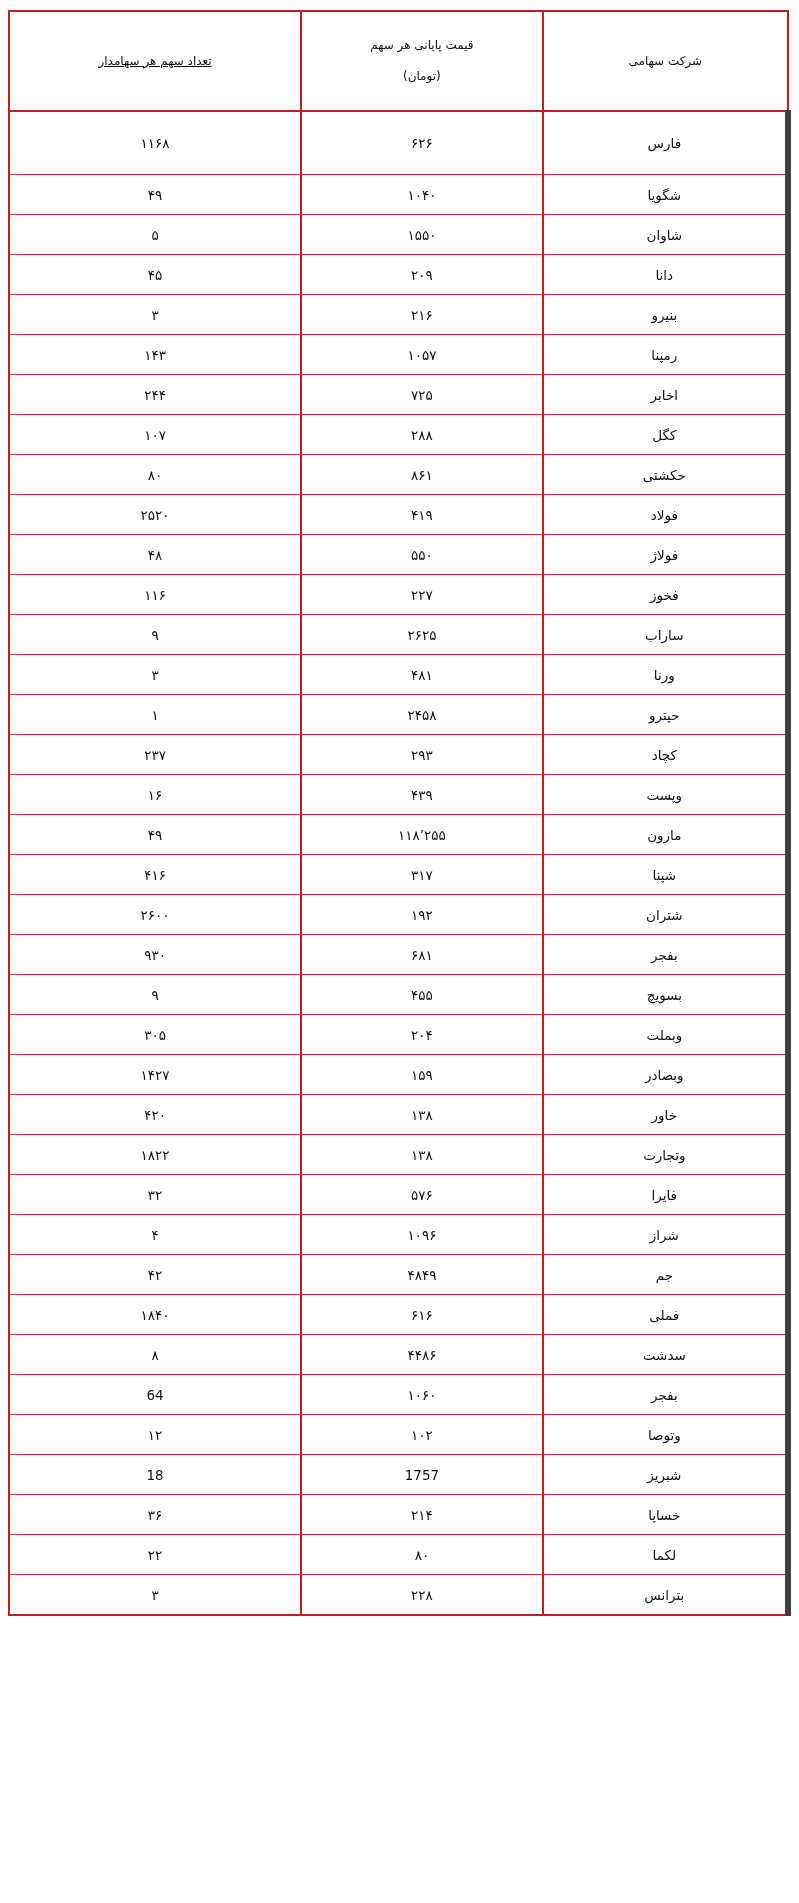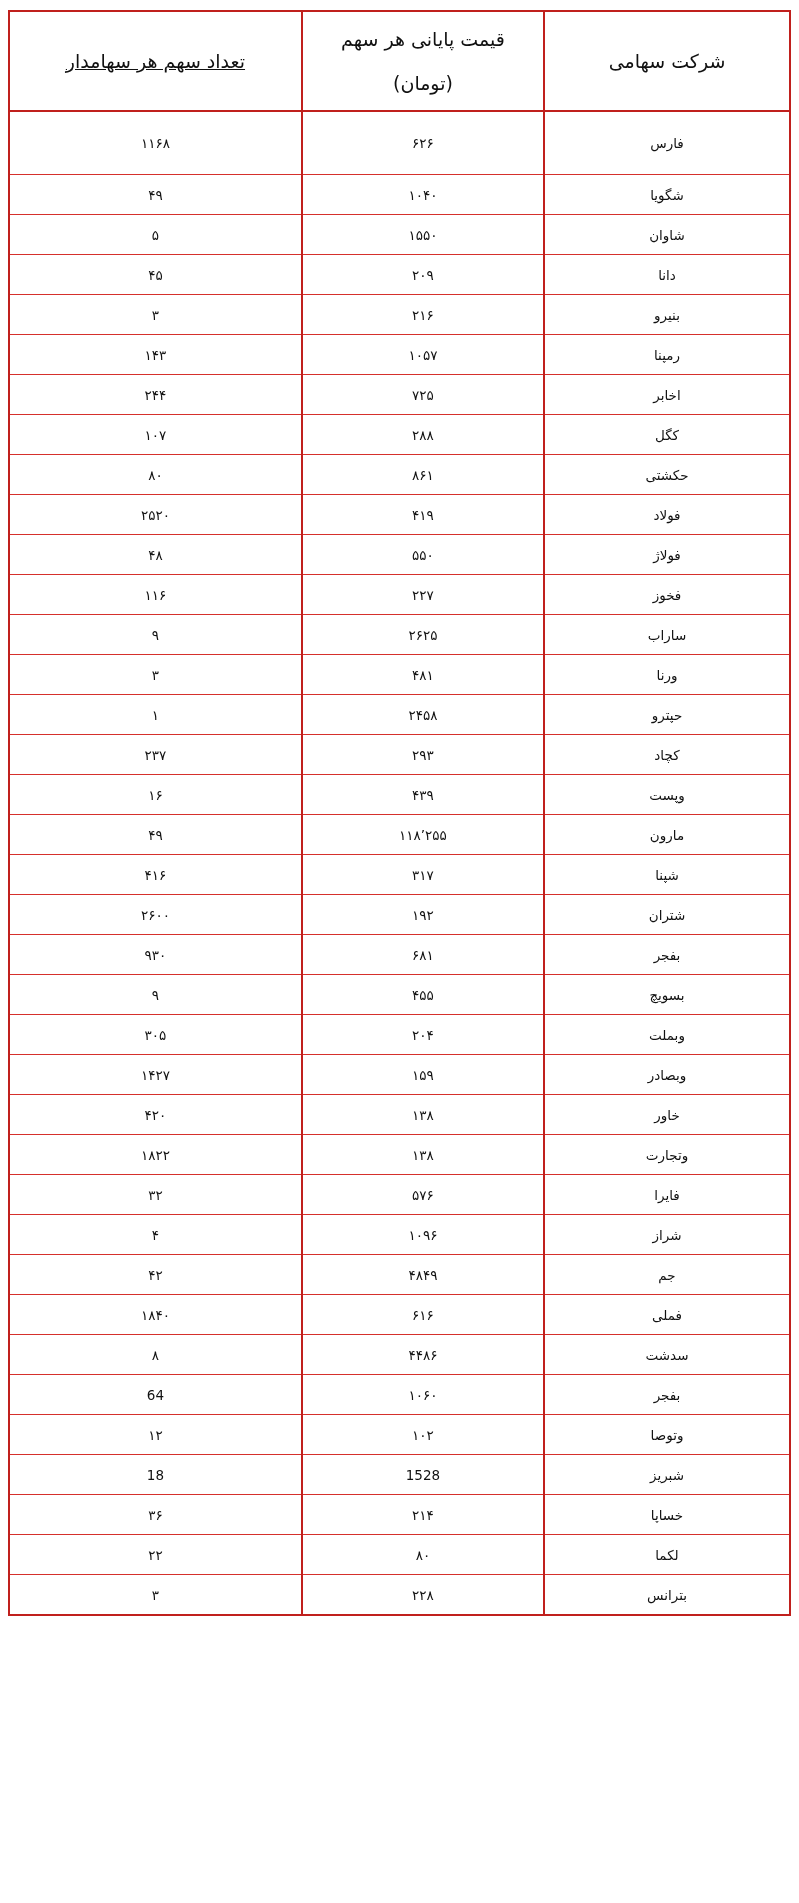--- a/index.html
+++ b/index.html
@@ -38,41 +38,41 @@
     border: 1px solid #d6302c;
     text-align: center;
     vertical-align: middle;
     padding: 0 6px;
     background: #ffffff;
   }
   table.stock-table thead th {
     height: 98px;
     border: 2px solid #c0201d;
     font-weight: normal;
-    font-size: 19px;
+    font-size: 12px;
     line-height: 1.9;
     letter-spacing: 0.2px;
   }
   table.stock-table thead th .hdr-line {
     display: block;
   }
   table.stock-table thead th .hdr-line.sub {
     margin-top: 8px;
   }
   table.stock-table tbody td {
     height: 39px;
     font-size: 13.5px;
     border-top: 1px solid #d6302c;
     border-bottom: 1px solid #d6302c;
   }
   table.stock-table tbody tr.first-row td {
     height: 62px;
   }
   table.stock-table tbody td.cell-name {
-    border-right: 1px solid #404040;
+    border-right: 6px solid #404040;
     margin-left: 36px;
   }
   table.stock-table tbody td.cell-shares {
     border-left: 2px solid #c0201d;
   }
   table.stock-table tbody td.cell-price {
     border-right: 2px solid #c0201d;
     border-left: 2px solid #c0201d;
     margin-left: 30px;
   }
@@ -264,21 +264,21 @@
           <td class="cell-price num">۱۰۶۰</td>
           <td class="cell-shares num">64</td>
         </tr>
         <tr>
           <td class="cell-name">وتوصا</td>
           <td class="cell-price num">۱۰۲</td>
           <td class="cell-shares num">۱۲</td>
         </tr>
         <tr>
           <td class="cell-name">شبریز</td>
-          <td class="cell-price num">1528</td>
+          <td class="cell-price num">1757</td>
           <td class="cell-shares num">18</td>
         </tr>
         <tr>
           <td class="cell-name">خساپا</td>
           <td class="cell-price num">۲۱۴</td>
           <td class="cell-shares num">۳۶</td>
         </tr>
         <tr>
           <td class="cell-name">لکما</td>
           <td class="cell-price num">۸۰</td>

